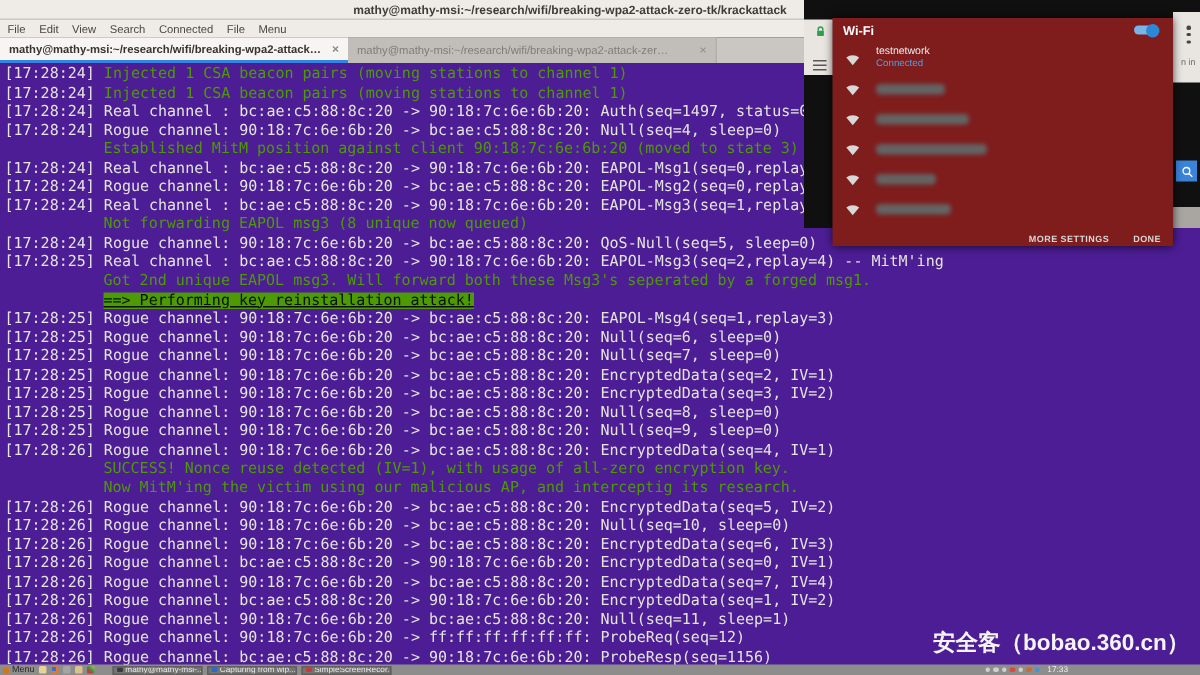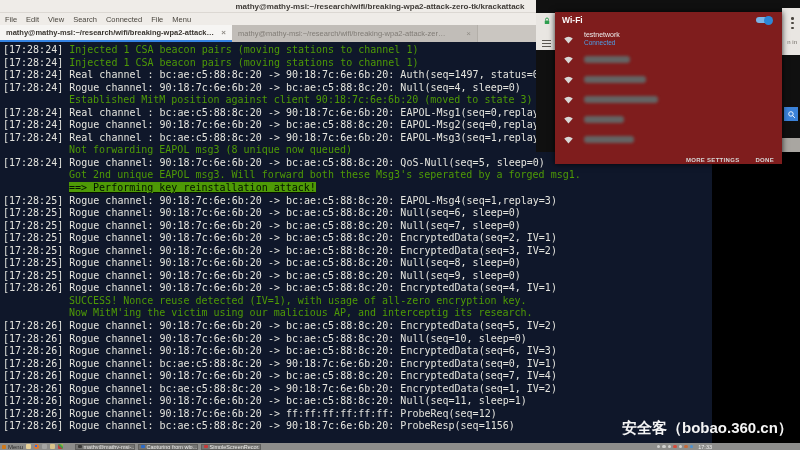--- a/index.html
+++ b/index.html
@@ -13,21 +13,21 @@
   #menubar { position:absolute; left:0; top:13px; width:562px; height:12px; background:#efece8; display:flex; align-items:center; gap:9px; padding-left:5px; }
   .menu-item { font-size:7.5px; color:#4a463f; cursor:default; }
   #tabbar { position:absolute; left:0; top:25px; width:562px; height:17px; background:#cac6c1; display:flex; }
   .tab { height:17px; display:flex; align-items:center; padding:0 6px; font-size:7.5px; white-space:nowrap; overflow:hidden; }
   .tab .tab-label { overflow:hidden; text-overflow:ellipsis; max-width:210px; }
   .tab.active { width:232px; background:#f6f5f3; color:#37332e; border-bottom:2px solid #3584e4; font-weight:bold; }
   .tab.inactive { width:246px; background:#c1bdb8; color:#807c76; border-right:1px solid #b3afa9; }
   .tab-close { margin-left:auto; color:#8f8b85; font-size:8px; padding-left:4px; }
 
   
-  #term { position:absolute; left:0; top:42px; width:712px; height:402px; background:#0f172a; padding:2px 0 0 3px; font-family:"DejaVu Sans Mono","Liberation Mono",monospace; font-size:10px; line-height:12.55px; }
+  #term { position:absolute; left:0; top:42px; width:800px; height:402px; background:#4c1d95; padding:2px 0 0 3px; font-family:"DejaVu Sans Mono","Liberation Mono",monospace; font-size:10px; line-height:12.55px; }
   .tline { white-space:pre; }
   .tline .time { color:#e4e4de; }
   .tline .msg-w { color:#e4e4de; }
   .tline .msg-g { color:#4e9a06; }
   .tline .msg-hl { color:#041200; background:#4e9a06;text-decoration:underline; }
   .tline.indent { padding-left:66px; }
 
   
   #phone { position:absolute; left:536px; top:0; width:264px; height:152px; background:#101010; }
   #phone-left-strip { position:absolute; left:0; top:13px; width:20px; height:37px; background:#e9e6e2; }
@@ -105,20 +105,21 @@
       <div class="tline"><span class="time">[17:28:24] </span><span class="msg-g">Injected 1 CSA beacon pairs (moving stations to channel 1)</span></div>
       <div class="tline"><span class="time">[17:28:24] </span><span class="msg-g">Injected 1 CSA beacon pairs (moving stations to channel 1)</span></div>
       <div class="tline"><span class="time">[17:28:24] </span><span class="msg-w">Real channel : bc:ae:c5:88:8c:20 -&gt; 90:18:7c:6e:6b:20: Auth(seq=1497, status=0)</span></div>
       <div class="tline"><span class="time">[17:28:24] </span><span class="msg-w">Rogue channel: 90:18:7c:6e:6b:20 -&gt; bc:ae:c5:88:8c:20: Null(seq=4, sleep=0)</span></div>
       <div class="tline indent"><span class="msg-g">Established MitM position against client 90:18:7c:6e:6b:20 (moved to state 3)</span></div>
       <div class="tline"><span class="time">[17:28:24] </span><span class="msg-w">Real channel : bc:ae:c5:88:8c:20 -&gt; 90:18:7c:6e:6b:20: EAPOL-Msg1(seq=0,replay=1)</span></div>
       <div class="tline"><span class="time">[17:28:24] </span><span class="msg-w">Rogue channel: 90:18:7c:6e:6b:20 -&gt; bc:ae:c5:88:8c:20: EAPOL-Msg2(seq=0,replay=1)</span></div>
       <div class="tline"><span class="time">[17:28:24] </span><span class="msg-w">Real channel : bc:ae:c5:88:8c:20 -&gt; 90:18:7c:6e:6b:20: EAPOL-Msg3(seq=1,replay=2)</span></div>
       <div class="tline indent"><span class="msg-g">Not forwarding EAPOL msg3 (8 unique now queued)</span></div>
       <div class="tline"><span class="time">[17:28:24] </span><span class="msg-w">Rogue channel: 90:18:7c:6e:6b:20 -&gt; bc:ae:c5:88:8c:20: QoS-Null(seq=5, sleep=0)</span></div>
+      <div class="tline"><span class="time">[17:28:25] </span><span class="msg-w">Real channel : bc:ae:c5:88:8c:20 -&gt; 90:18:7c:6e:6b:20: EAPOL-Msg3(seq=2,replay=4) -- MitM'ing</span></div>
       <div class="tline indent"><span class="msg-g">Got 2nd unique EAPOL msg3. Will forward both these Msg3's seperated by a forged msg1.</span></div>
       <div class="tline indent"><span class="msg-hl">==&gt; Performing key reinstallation attack!</span></div>
       <div class="tline"><span class="time">[17:28:25] </span><span class="msg-w">Rogue channel: 90:18:7c:6e:6b:20 -&gt; bc:ae:c5:88:8c:20: EAPOL-Msg4(seq=1,replay=3)</span></div>
       <div class="tline"><span class="time">[17:28:25] </span><span class="msg-w">Rogue channel: 90:18:7c:6e:6b:20 -&gt; bc:ae:c5:88:8c:20: Null(seq=6, sleep=0)</span></div>
       <div class="tline"><span class="time">[17:28:25] </span><span class="msg-w">Rogue channel: 90:18:7c:6e:6b:20 -&gt; bc:ae:c5:88:8c:20: Null(seq=7, sleep=0)</span></div>
       <div class="tline"><span class="time">[17:28:25] </span><span class="msg-w">Rogue channel: 90:18:7c:6e:6b:20 -&gt; bc:ae:c5:88:8c:20: EncryptedData(seq=2, IV=1)</span></div>
       <div class="tline"><span class="time">[17:28:25] </span><span class="msg-w">Rogue channel: 90:18:7c:6e:6b:20 -&gt; bc:ae:c5:88:8c:20: EncryptedData(seq=3, IV=2)</span></div>
       <div class="tline"><span class="time">[17:28:25] </span><span class="msg-w">Rogue channel: 90:18:7c:6e:6b:20 -&gt; bc:ae:c5:88:8c:20: Null(seq=8, sleep=0)</span></div>
       <div class="tline"><span class="time">[17:28:25] </span><span class="msg-w">Rogue channel: 90:18:7c:6e:6b:20 -&gt; bc:ae:c5:88:8c:20: Null(seq=9, sleep=0)</span></div>
       <div class="tline"><span class="time">[17:28:26] </span><span class="msg-w">Rogue channel: 90:18:7c:6e:6b:20 -&gt; bc:ae:c5:88:8c:20: EncryptedData(seq=4, IV=1)</span></div>

